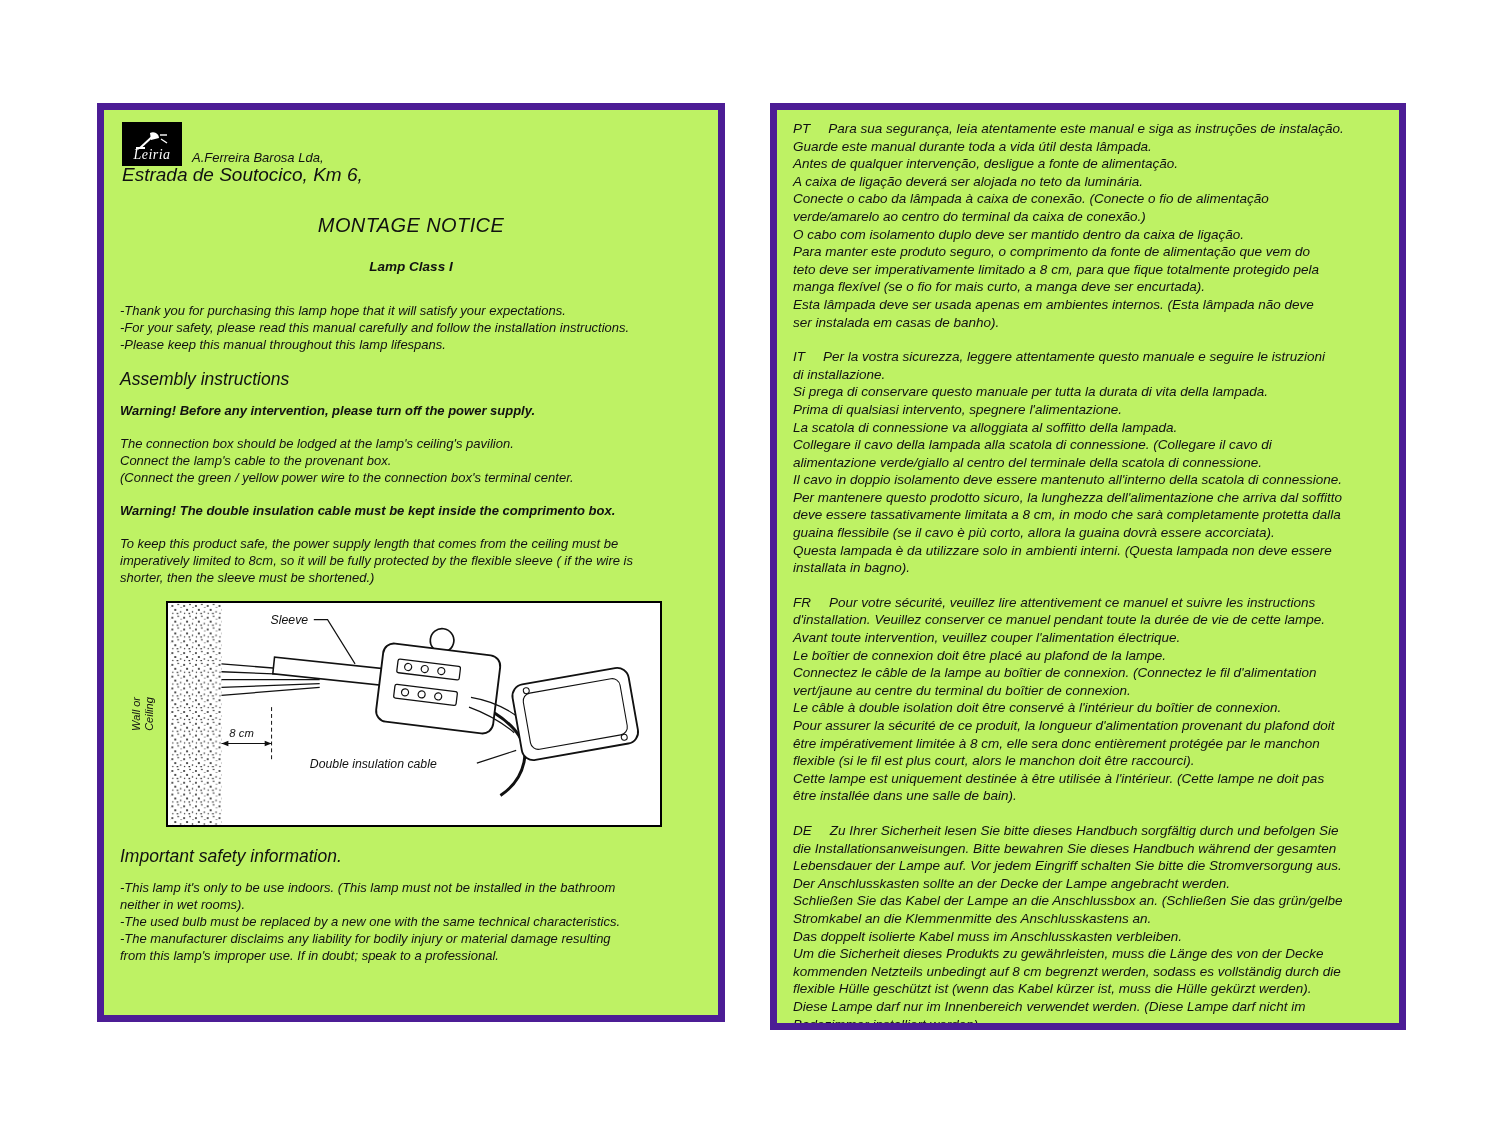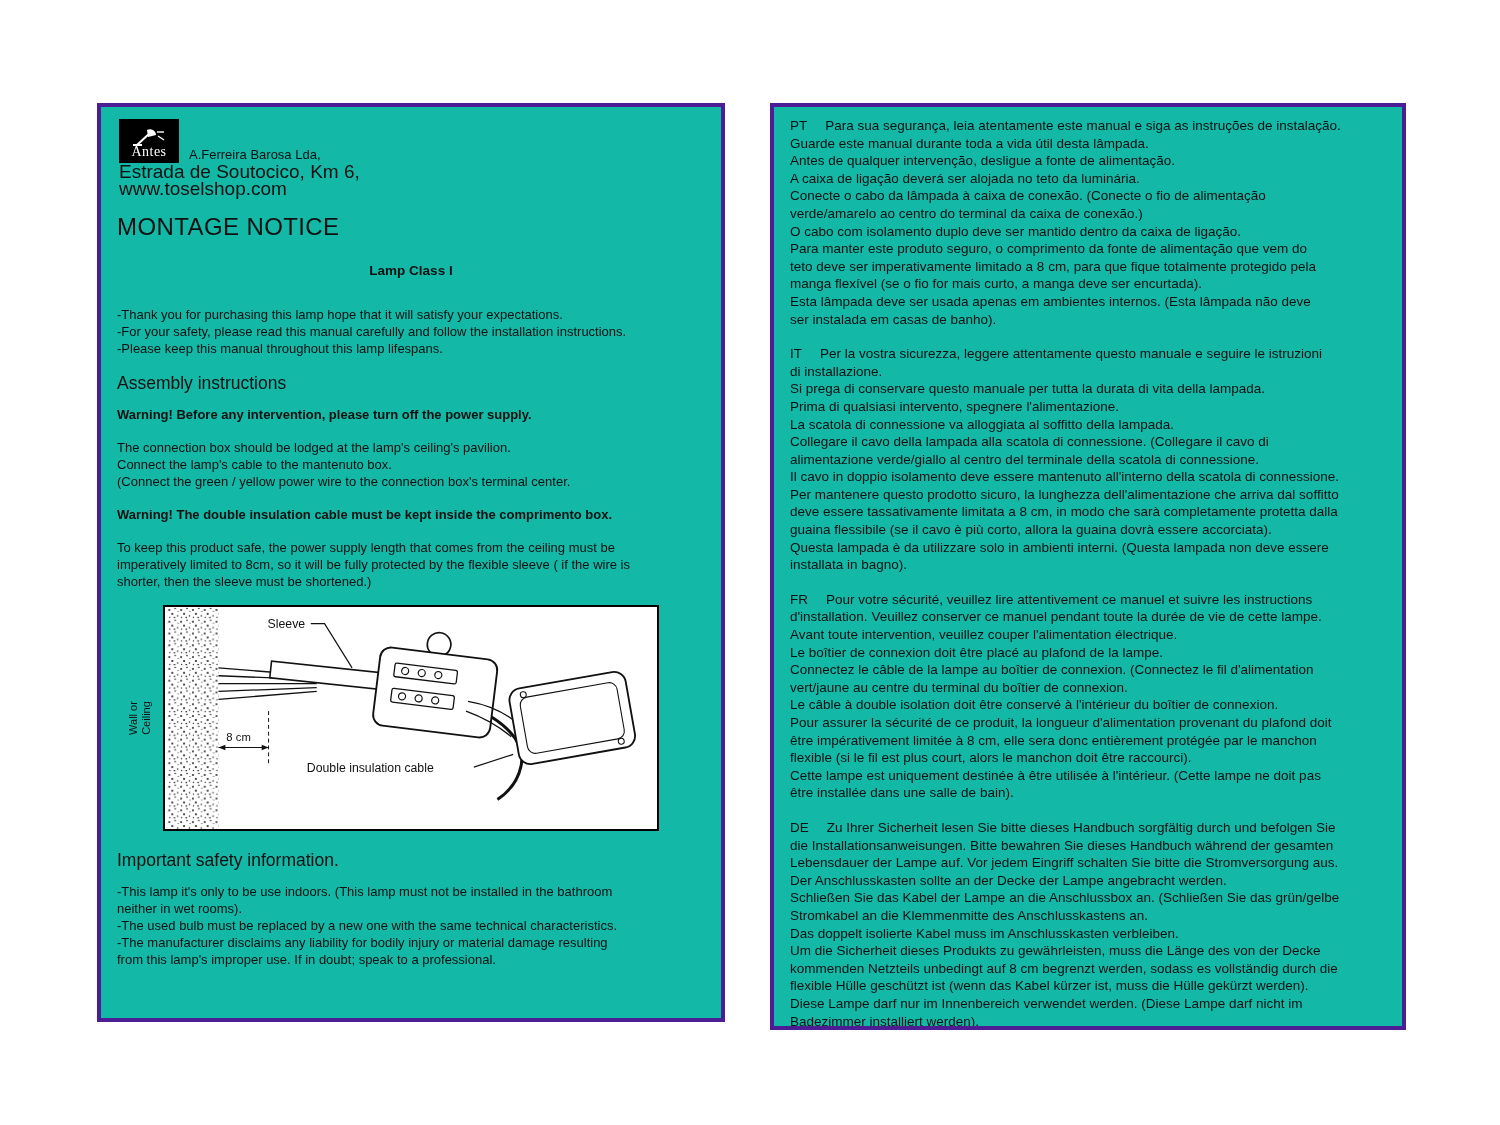--- a/index.html
+++ b/index.html
@@ -2,37 +2,37 @@
 <html><head>
 <meta charset="utf-8">
 <style>
   * { margin:0; padding:0; box-sizing:border-box; }
   html,body { background:#ffffff; }
   body {
     width:1500px; height:1125px; position:relative;
     font-family:"Liberation Sans","DejaVu Sans",sans-serif;
     color:#111;
   }
-  .panel { position:absolute; background:#14b8a6; border:4px solid #4c1d95; overflow:hidden; }
+  .panel { position:absolute; background:#bef264; border:7px solid #4c1d95; overflow:hidden;font-style:italic; }
   .panel.left  { left:97px;  top:103px; width:628px; height:919px; padding:12px 16px 0 16px; }
   .panel.right { left:770px; top:103px; width:636px; height:927px; padding:10px 16px; }
 
   
   .logo-row { display:flex; align-items:flex-end; gap:10px; margin-left:2px; }
   .logo {
     width:60px; height:44px; background:#000; color:#fff;
     display:flex; flex-direction:column; align-items:center; justify-content:flex-end;
     padding-bottom:3px;
   }
   .logo svg { display:block; margin-bottom:-2px; }
   .logo-text { font-family:"Liberation Serif","DejaVu Serif",serif; font-size:14px; letter-spacing:0.5px; }
   .company { font-size:13px; line-height:15px; padding-bottom:1px; }
   .addr { font-size:19px; line-height:17px; margin-left:2px; }
 
-  .title { font-size:24px; font-weight:400; margin-top:16px; letter-spacing:0.4px; }
+  .title { font-size:20px; font-weight:400; text-align:center; margin-top:31px; letter-spacing:0.4px; }
   .subtitle { font-size:13.5px; font-weight:bold; text-align:center; margin-top:22px; }
   .body { font-size:13px; line-height:17px; }
   .prewrap { white-space:pre-line; }
   .bold { font-weight:bold; }
   .mt-intro { margin-top:28px; }
   .heading { font-size:17.5px; font-weight:400; text-align:left; margin-top:16px; }
   .mt12 { margin-top:12px; }
   .mt16 { margin-top:16px; }
 
   .diagram-row { display:flex; align-items:center; margin-top:14px; }
@@ -53,40 +53,39 @@
 
   <div class="logo-row">
     <div class="logo">
       <svg width="38" height="18" viewBox="0 0 38 18">
         <line x1="7" y1="17" x2="20" y2="5" stroke="#fff" stroke-width="2"></line>
         <line x1="3" y1="17" x2="12" y2="17" stroke="#fff" stroke-width="2"></line>
         <path d="M17,2 a6,6 0 0 1 9,5 l-8,2 z" fill="#fff"></path>
         <line x1="28" y1="8" x2="34" y2="12" stroke="#fff" stroke-width="1.4"></line>
         <line x1="27" y1="4" x2="34" y2="4" stroke="#fff" stroke-width="1.4"></line>
       </svg>
-      <span class="logo-text">Antes</span>
+      <span class="logo-text">Leiria</span>
     </div>
     <div class="company">A.Ferreira Barosa Lda,</div>
   </div>
   <div class="addr">Estrada de Soutocico, Km 6,</div>
-  <div class="addr">www.toselshop.com</div>
 
   <h1 class="title">MONTAGE NOTICE</h1>
   <h2 class="subtitle">Lamp Class I</h2>
 
   <p class="body prewrap mt-intro">-Thank you for purchasing this lamp hope that it will satisfy your expectations.
 -For your safety, please read this manual carefully and follow the installation instructions.
 -Please keep this manual throughout this lamp lifespans.</p>
 
   <h3 class="heading">Assembly instructions</h3>
 
   <p class="body bold mt12">Warning! Before any intervention, please turn off the power supply.</p>
 
   <p class="body prewrap mt16">The connection box should be lodged at the lamp's ceiling's pavilion.
-Connect the lamp's cable to the mantenuto box.
+Connect the lamp's cable to the provenant box.
 (Connect the green / yellow power wire to the connection box's terminal center.</p>
 
   <p class="body bold mt16">Warning! The double insulation cable must be kept inside the comprimento box.</p>
 
   <p class="body prewrap mt16">To keep this product safe, the power supply length that comes from the ceiling must be
 imperatively limited to 8cm, so it will be fully protected by the flexible sleeve ( if the wire is
 shorter, then the sleeve must be shortened.)</p>
 
   <div class="diagram-row">
     <div class="wall-label">

